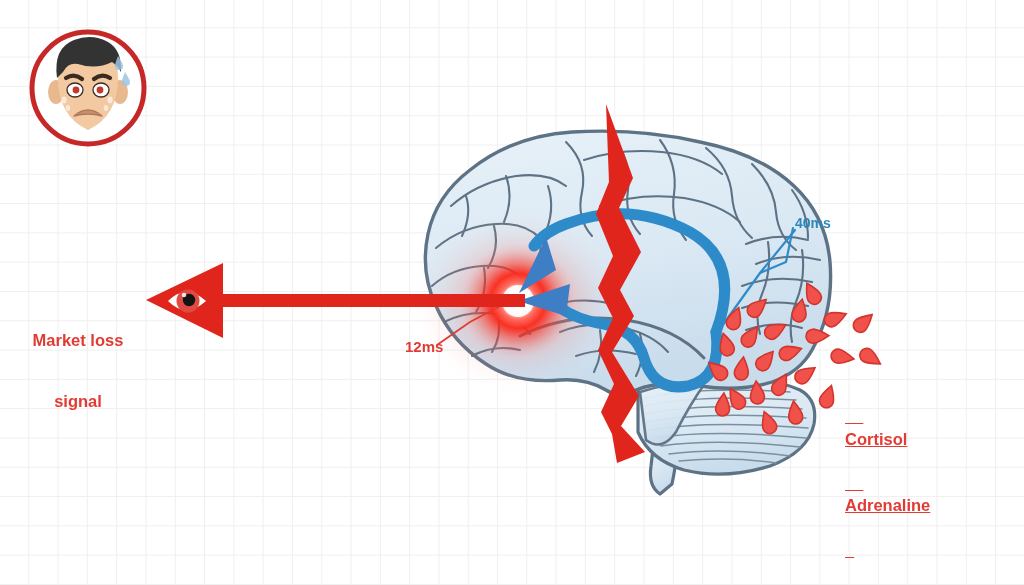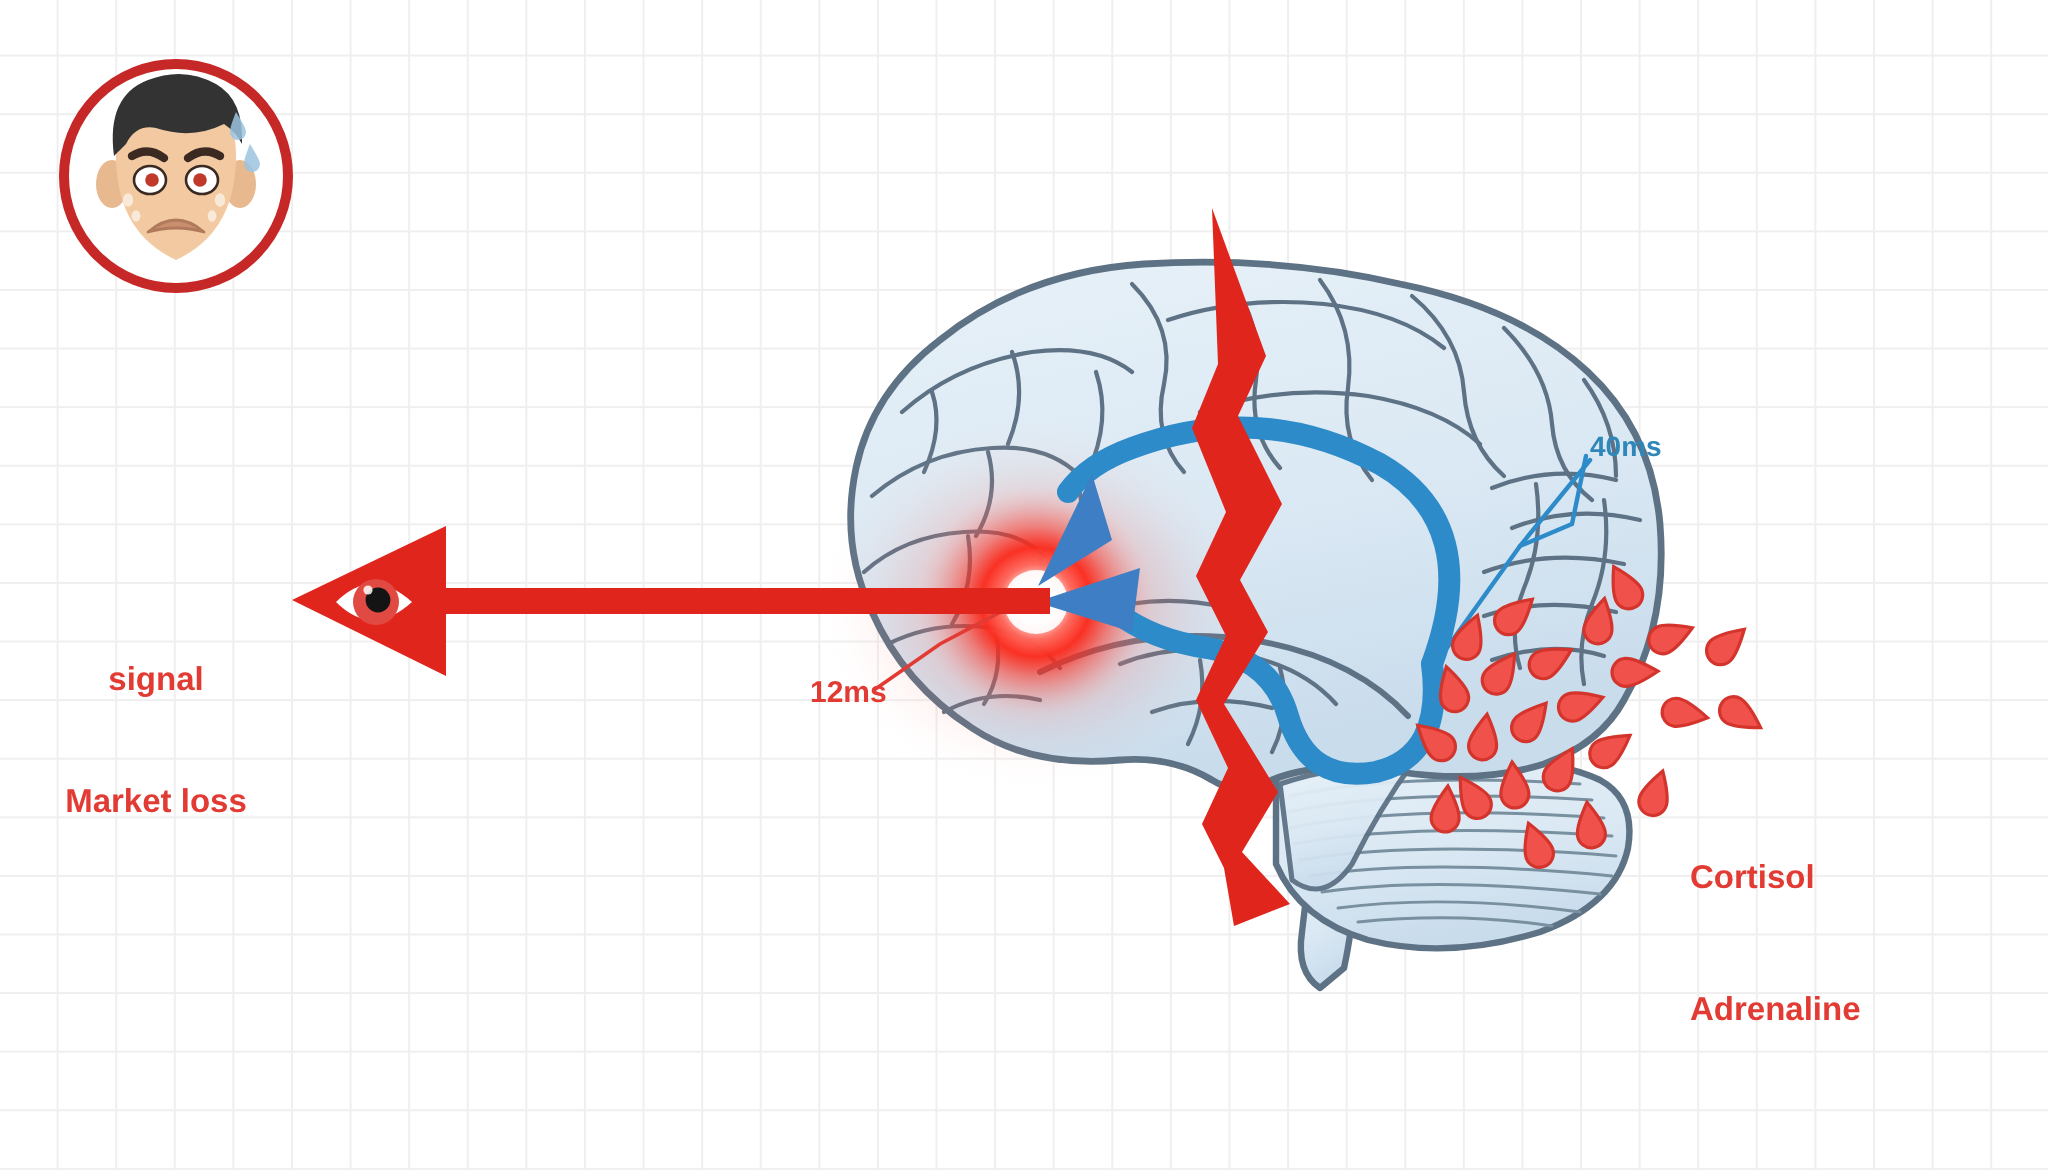--- a/index.html
+++ b/index.html
@@ -57,20 +57,21 @@
     top: 215px;
     font-size: 14px;
     color: #2e87b8;
   }
   #hormone-label {
     left: 845px;
     top: 383px;
     font-size: 16.5px;
     color: #e23b33;
     line-height: 1.35;
+    text-decoration: underline;
   }
   .label span { display: block; }
 </style>
 </head>
 <body>
 
 <div id="stage">
 
   <svg class="layer" viewBox="0 0 1024 585" width="1024" height="585" xmlns="http://www.w3.org/2000/svg">
     <defs>
@@ -341,22 +342,22 @@
           <ellipse cx="68" cy="108" rx="2.2" ry="2.9"></ellipse>
           <ellipse cx="110" cy="100" rx="2.6" ry="3.4"></ellipse>
           <ellipse cx="106" cy="108" rx="2.2" ry="2.9"></ellipse>
         </g>
       </g>
 
     </g>
   </svg>
 
   <div class="label" id="market-loss-label">
+    <span>Market loss</span>
     <span>signal</span>
-    <span>Market loss</span>
   </div>
 
   <div class="label" id="ms12-label">12ms</div>
 
   <div class="label" id="ms40-label">40ms</div>
 
   <div class="label" id="hormone-label">
     <span>Cortisol</span>
     <span>Adrenaline</span>
   </div>

